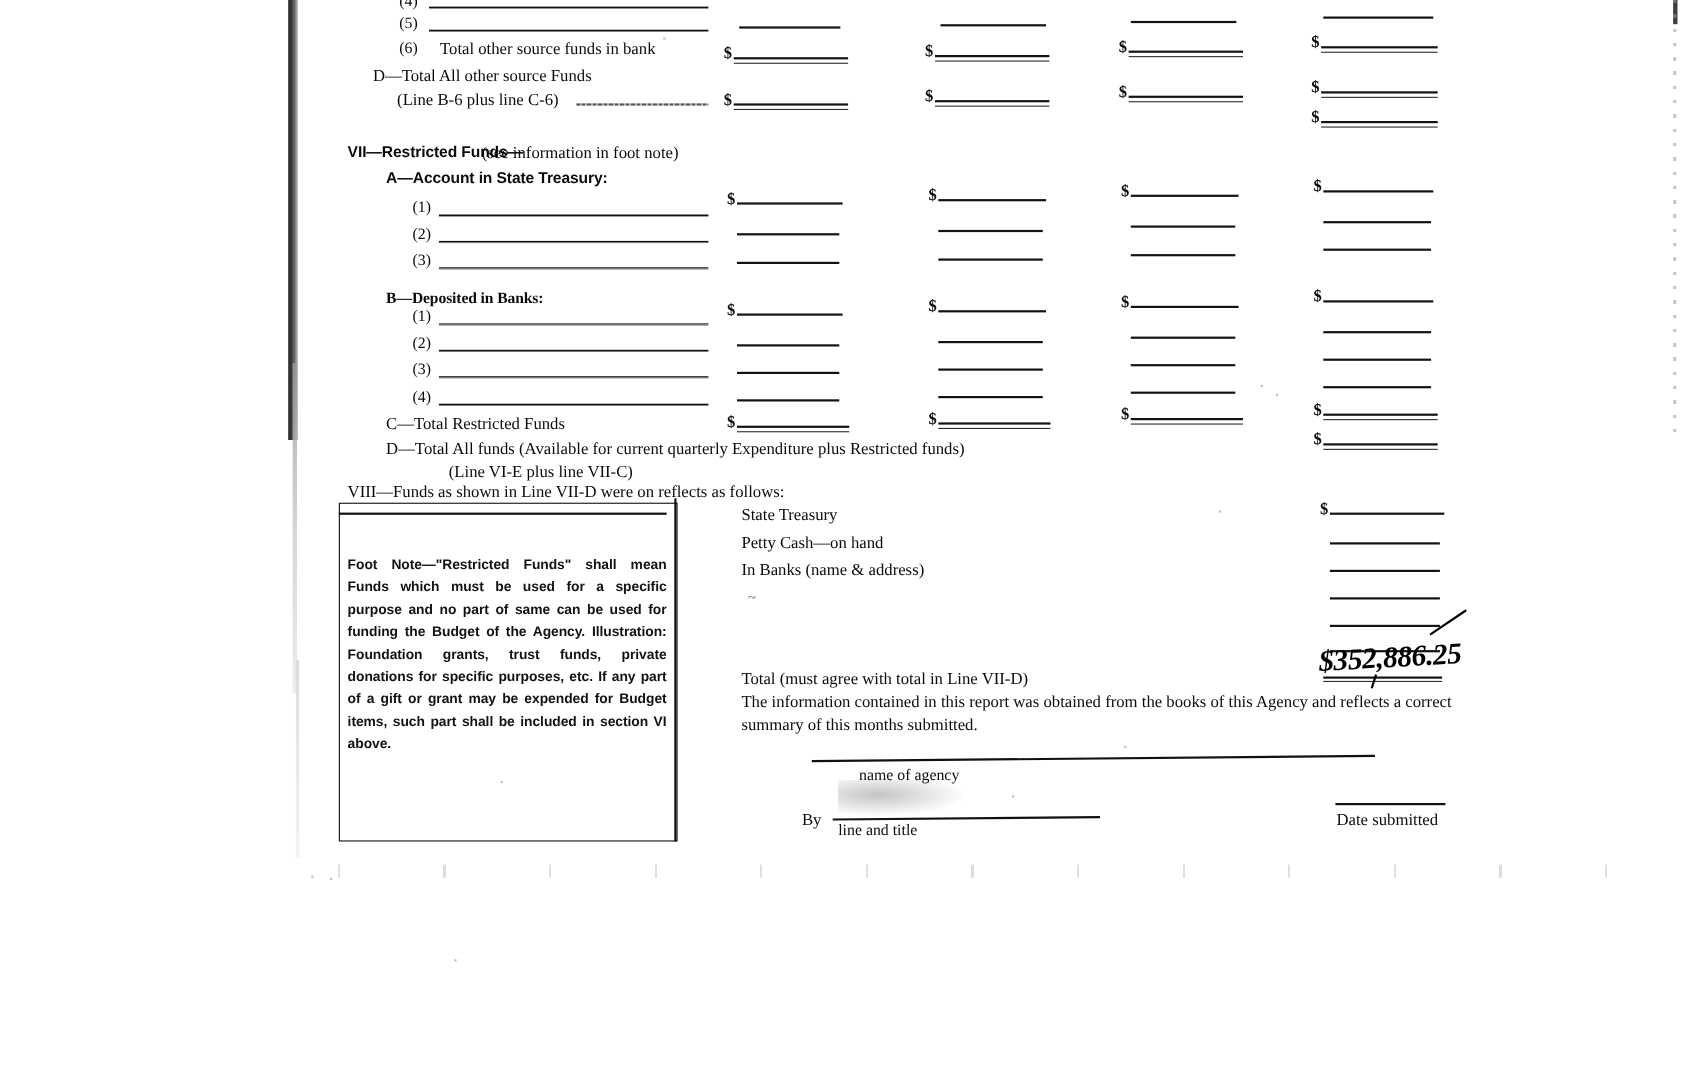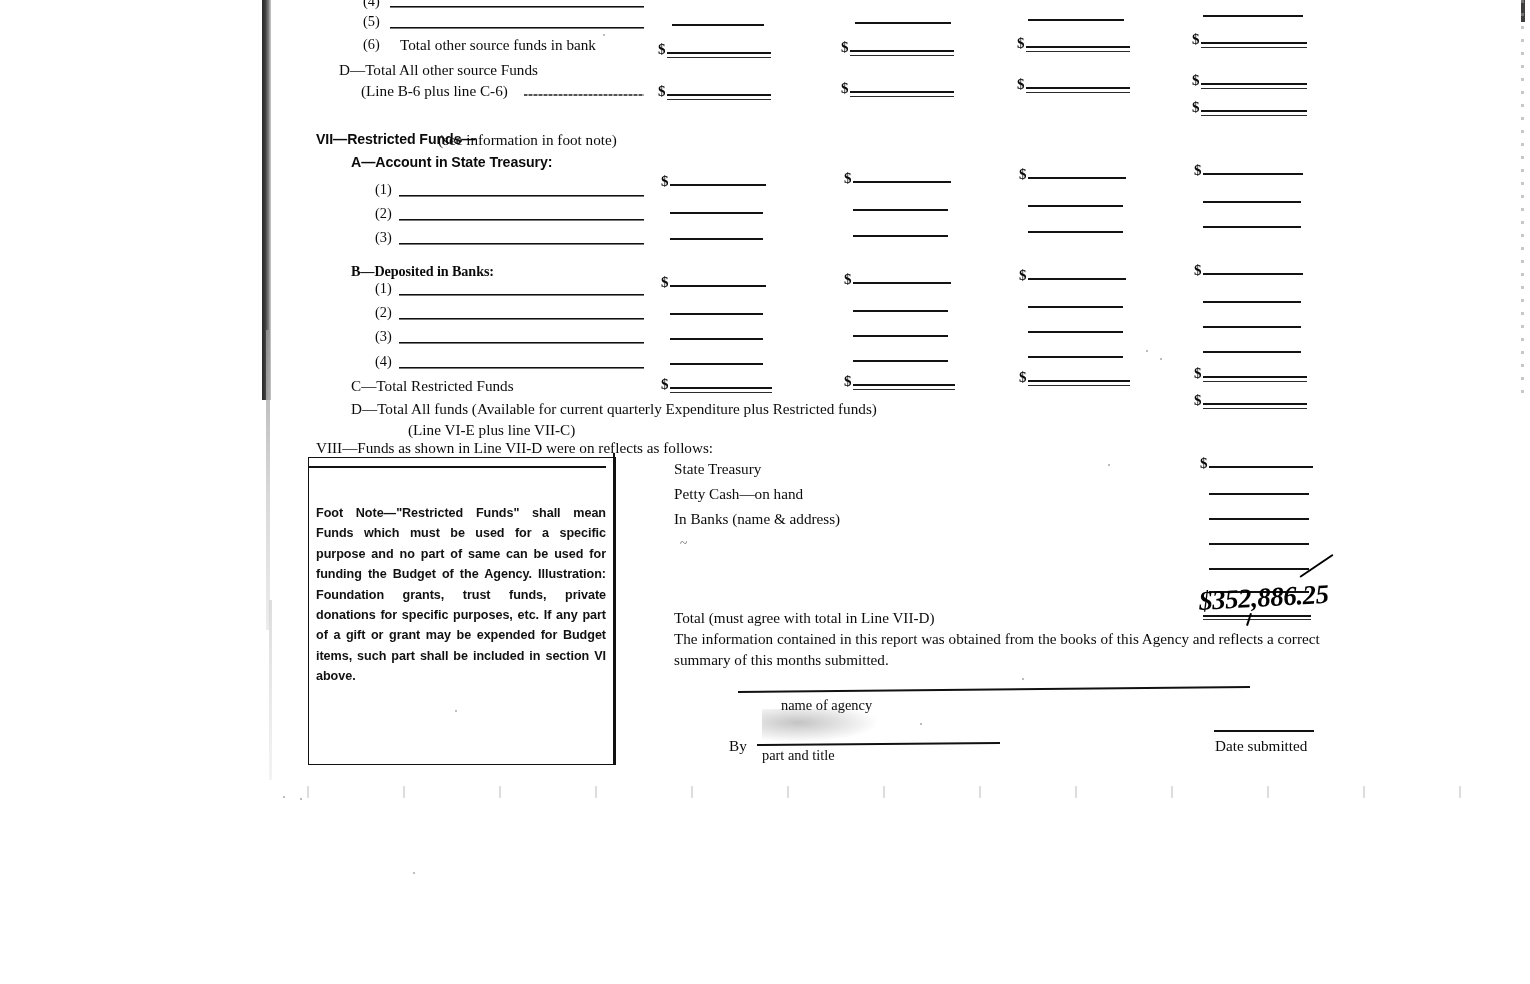--- a/index.html
+++ b/index.html
@@ -347,21 +347,21 @@
 
   <div class="t serif sz15" style="left:674px;top:631px;">The information contained in this report was obtained from the books of this Agency and reflects a correct</div>
   <div class="t serif sz15" style="left:674px;top:652px;">summary of this months submitted.</div>
 
   <div class="sig-rule skew-a" style="left:738px;top:691px;width:512px;"></div>
   <div class="smudge"></div>
   <div class="t serif sz14" style="left:762px;top:698px;margin-left:19px;">name of agency</div>
 
   <div class="t serif sz15" style="left:729px;top:738px;">By</div>
   <div class="sig-rule skew-b" style="left:757px;top:744px;width:243px;"></div>
-  <div class="t serif sz14" style="left:762px;top:748px;">part and title</div>
+  <div class="t serif sz14" style="left:762px;top:748px;">line and title</div>
 
   <div class="sig-rule" style="left:1214px;top:730px;width:100px;"></div>
   <div class="t serif sz15" style="left:1215px;top:738px;">Date submitted</div>
 
   <div class="speck" style="left:508px;top:657px;"></div>
   <div class="speck" style="left:455px;top:710px;"></div>
   <div class="speck" style="left:1146px;top:350px;"></div>
   <div class="speck" style="left:1160px;top:358px;"></div>
   <div class="speck" style="left:413px;top:872px;"></div>
   <div class="speck" style="left:920px;top:723px;"></div>

